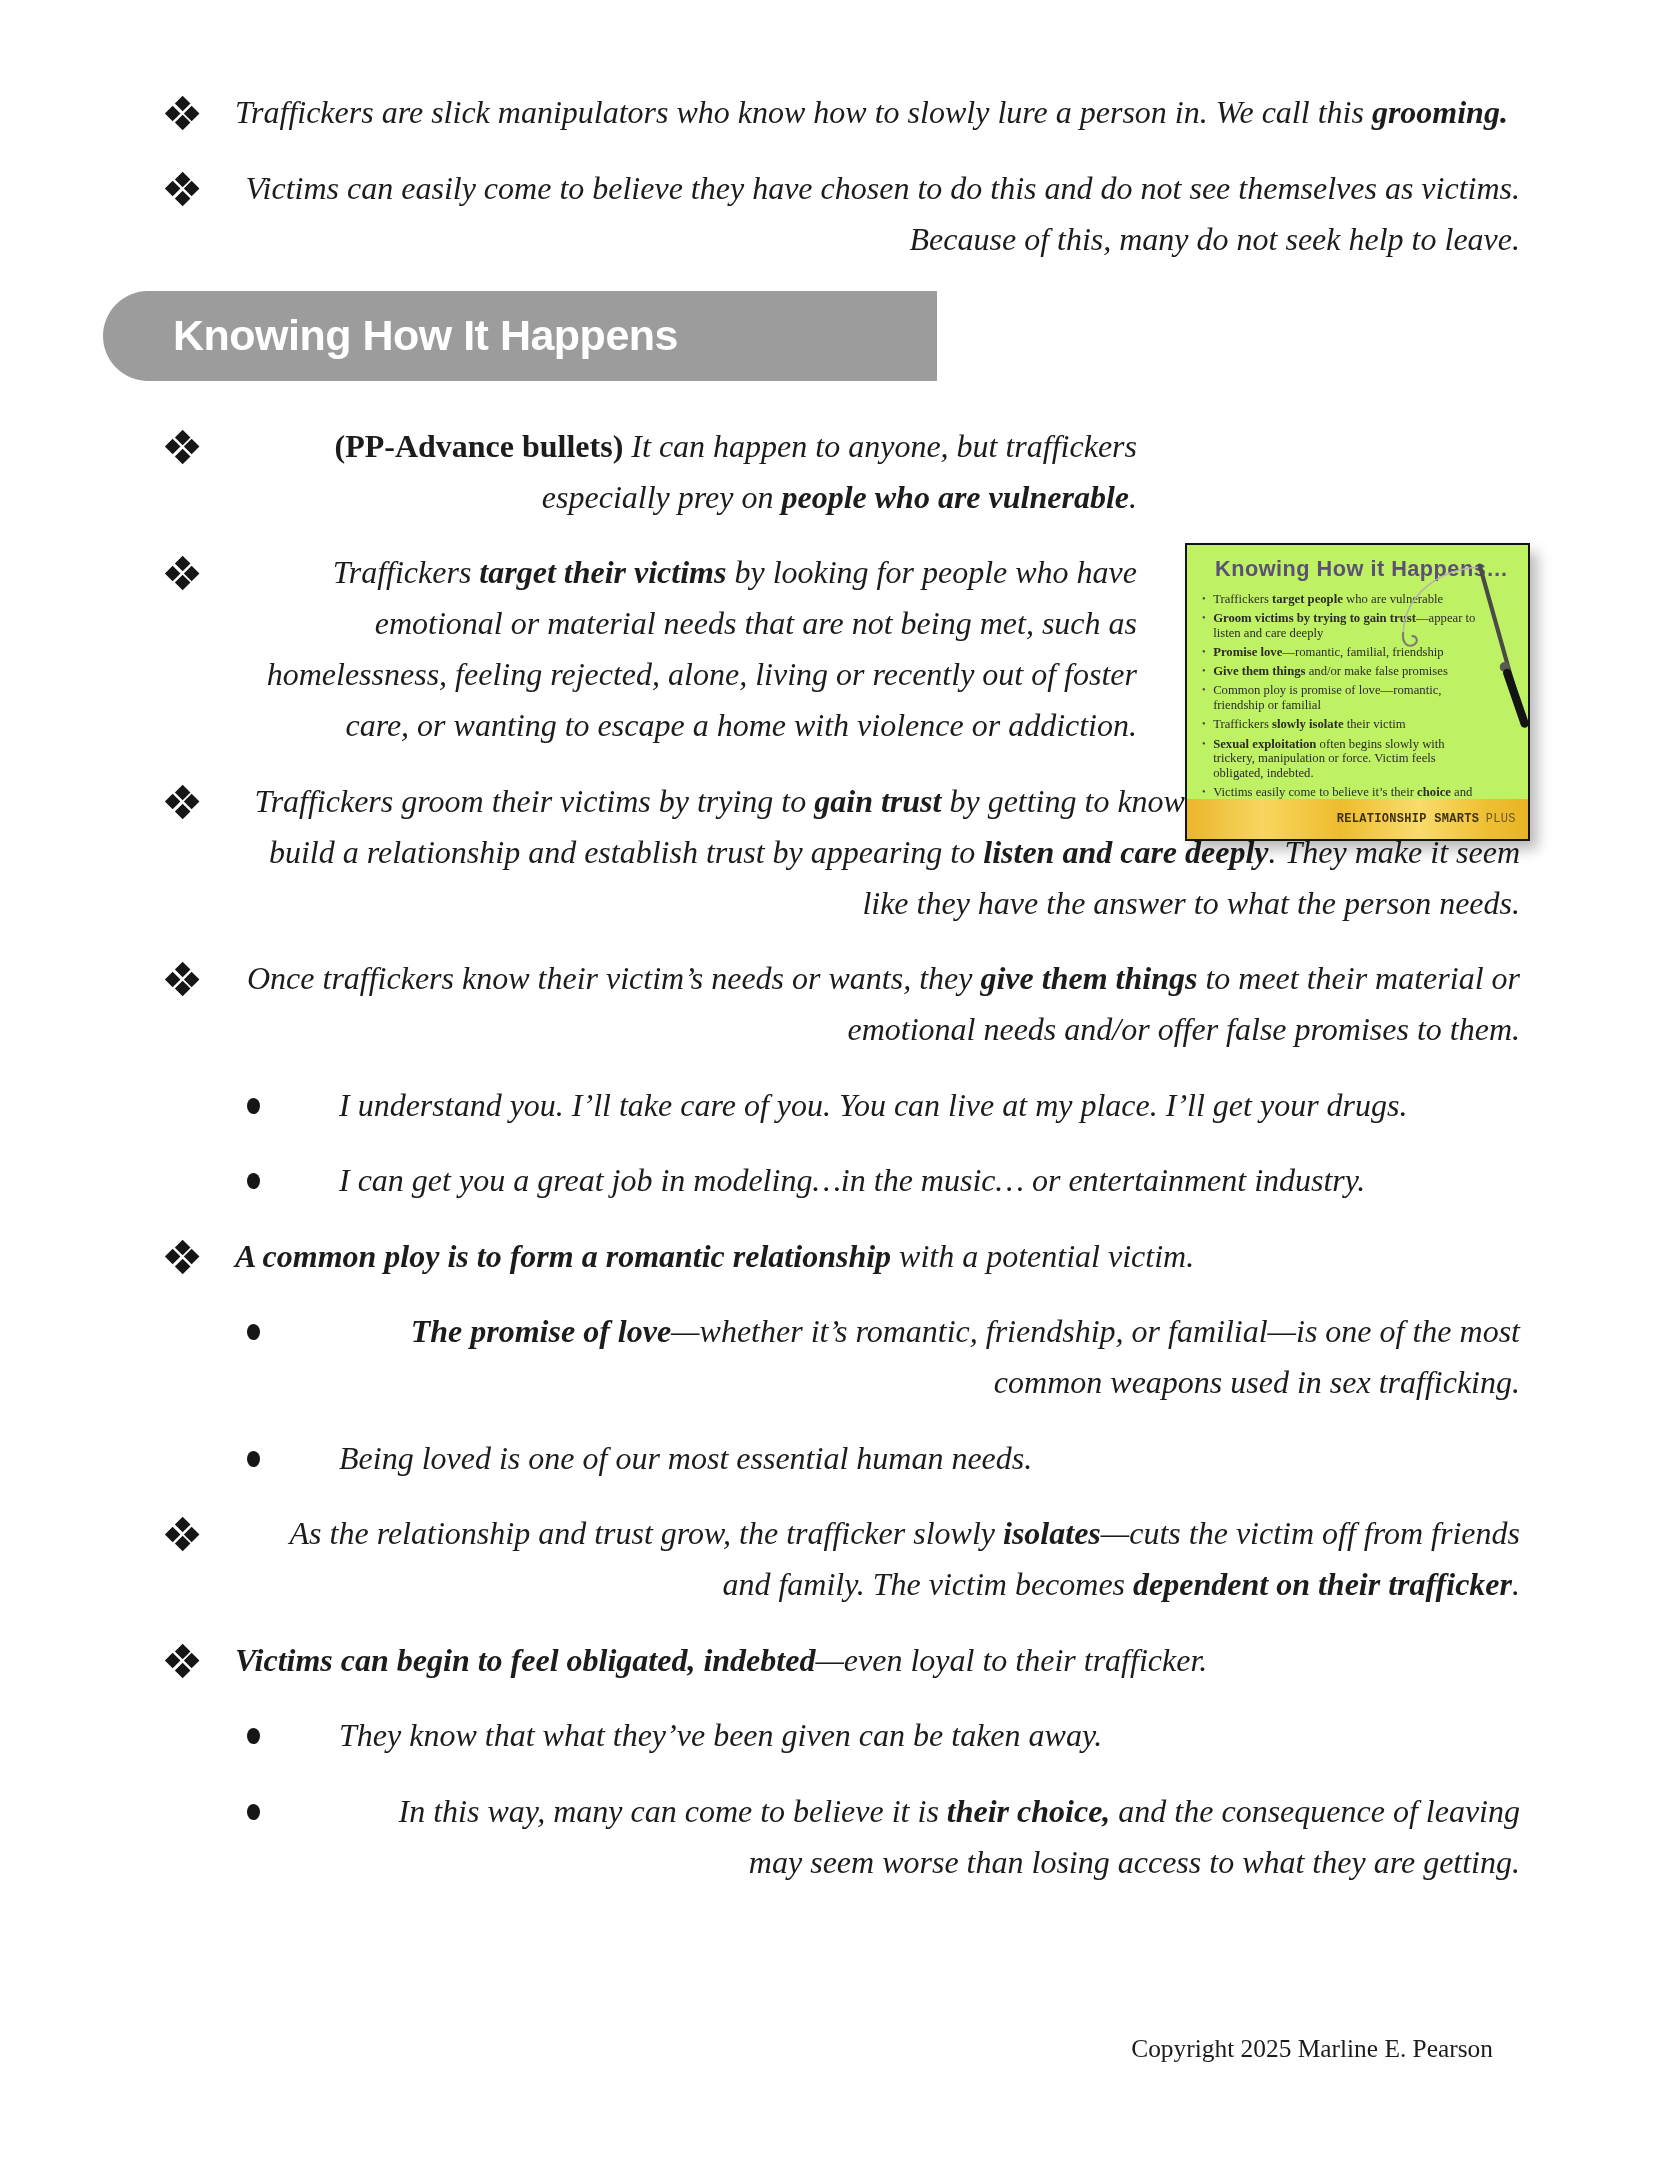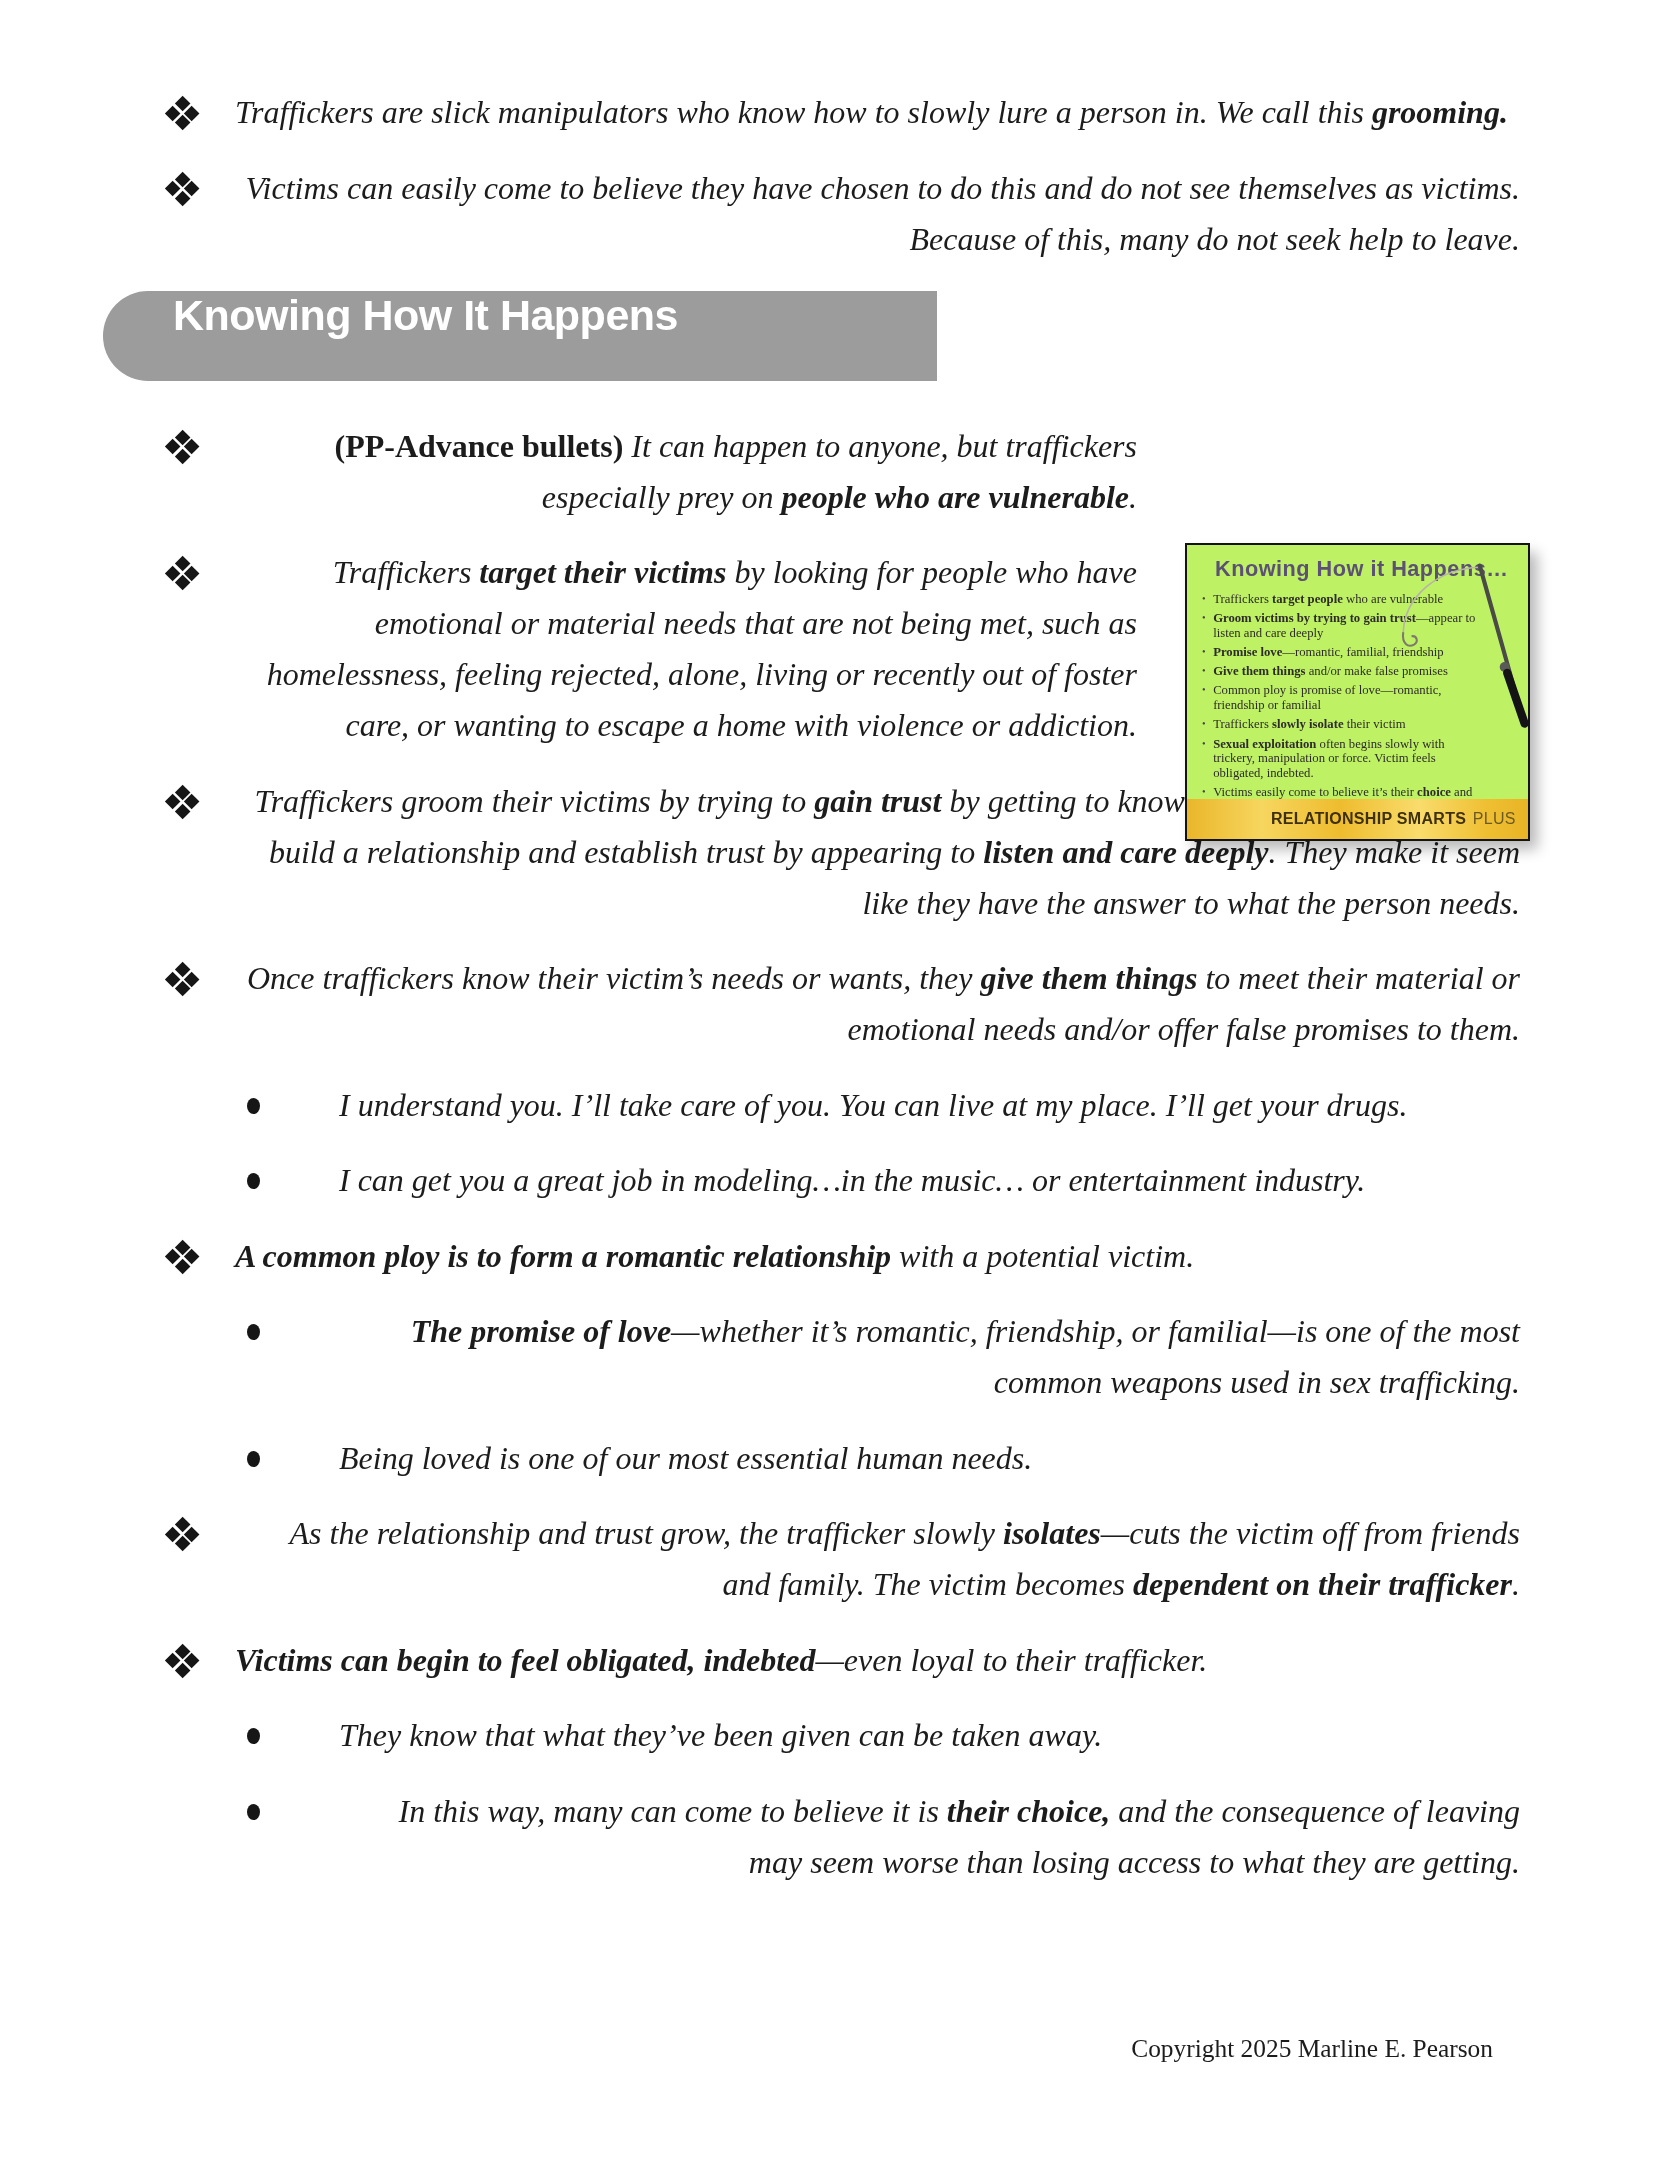--- a/index.html
+++ b/index.html
@@ -42,21 +42,21 @@
 
   
   .dot { display: block; width: 13px; height: 16px; border-radius: 50%; background: #161616; margin: 18px 0 0 7.5px; }
 
   
   .banner {
     margin: 26px 0 40px -53px;
     width: 834px; height: 90px;
     background: #9c9c9c;
     border-radius: 45px 0 0 45px;
-    display: flex; 
+    display: flex; align-items: center;
     padding-left: 70px; box-sizing: border-box;
   }
   .banner span {
     font-family: "Liberation Sans", sans-serif;
     font-weight: 700; font-size: 43px; letter-spacing: -0.5px; color: #ffffff;
   }
 
   
   .slide {
     position: absolute; left: 1185px; top: 543px;
@@ -72,21 +72,21 @@
     color: #5c5174; margin: 11.3px 0 9.4px 28px;
   }
   .slide-bullets { list-style: none; margin: 0; padding: 0 43px 0 15px; }
   .slide-bullets li { display: flex; gap: 7.5px; margin-bottom: 4.7px; font-size: 12.7px; line-height: 14.6px; color: #2e2b28; font-family: "Liberation Serif", serif; }
   .sbdot { font-size: 10.4px; line-height: 14px; color: #4a463f; }
   .slide-brand {
     position: absolute; left: 0; bottom: 0; width: 100%; height: 40px; box-sizing: border-box;
     background: linear-gradient(90deg, #eab62a 0%, #f7d65f 22%, #eebc2e 45%, #f9dc6c 68%, #efbf32 88%, #e8b426 100%);
     display: flex; align-items: center; justify-content: flex-end; gap: 6.6px;
     padding-right: 12.2px;
-    font-family: Liberation Sans, sans-serif; font-size: 16px;
+    font-family: Liberation Mono, monospace; font-size: 12px;
   }
   .brand-bold  { font-weight: 700; color: #3e3009; letter-spacing: 0.3px; }
   .brand-light { font-weight: 400; color: #6b5a23; letter-spacing: 0.3px; }
   .rod-svg { position: absolute; left: 0; top: 0; width: 100%; height: 100%; pointer-events: none; }
 
   
   .copyright {
     position: absolute; top: 2034px; right: 187px;
     font-family: "Liberation Serif", serif; font-size: 25.4px; color: #1c1c1c;
   }

